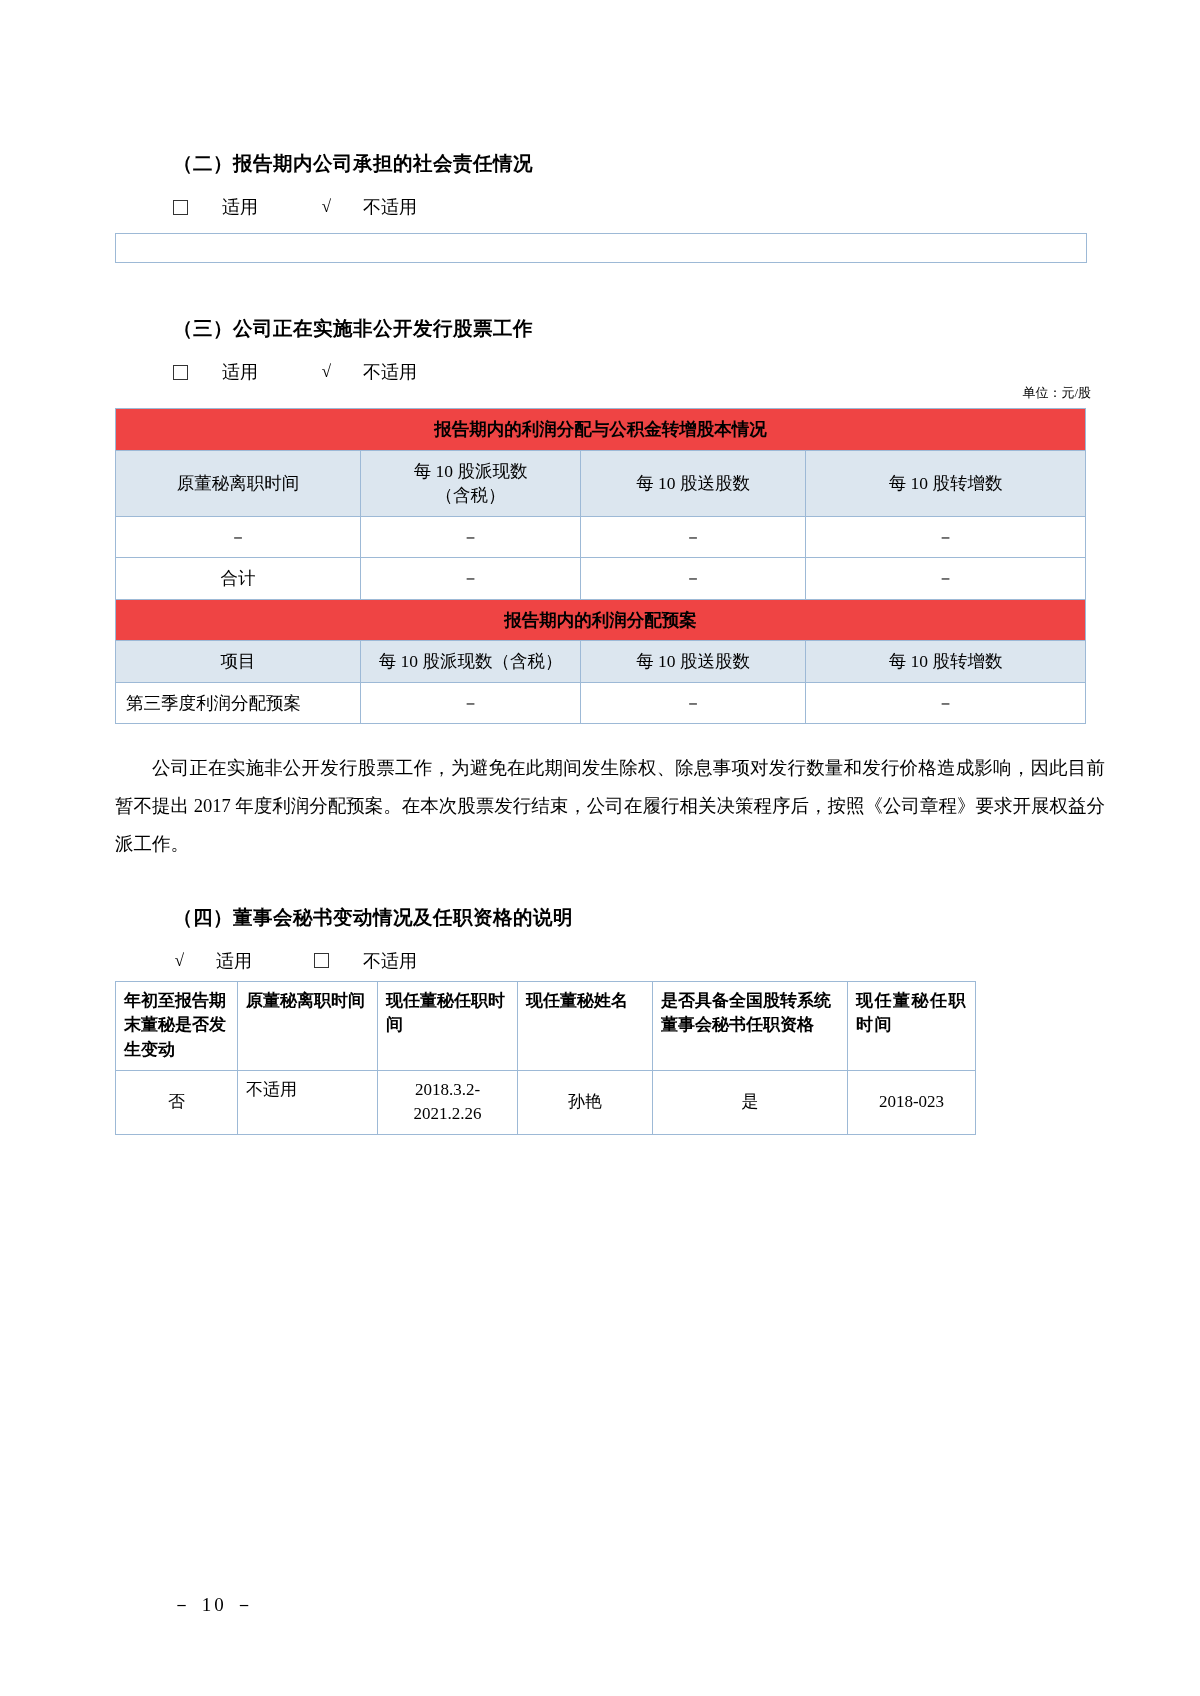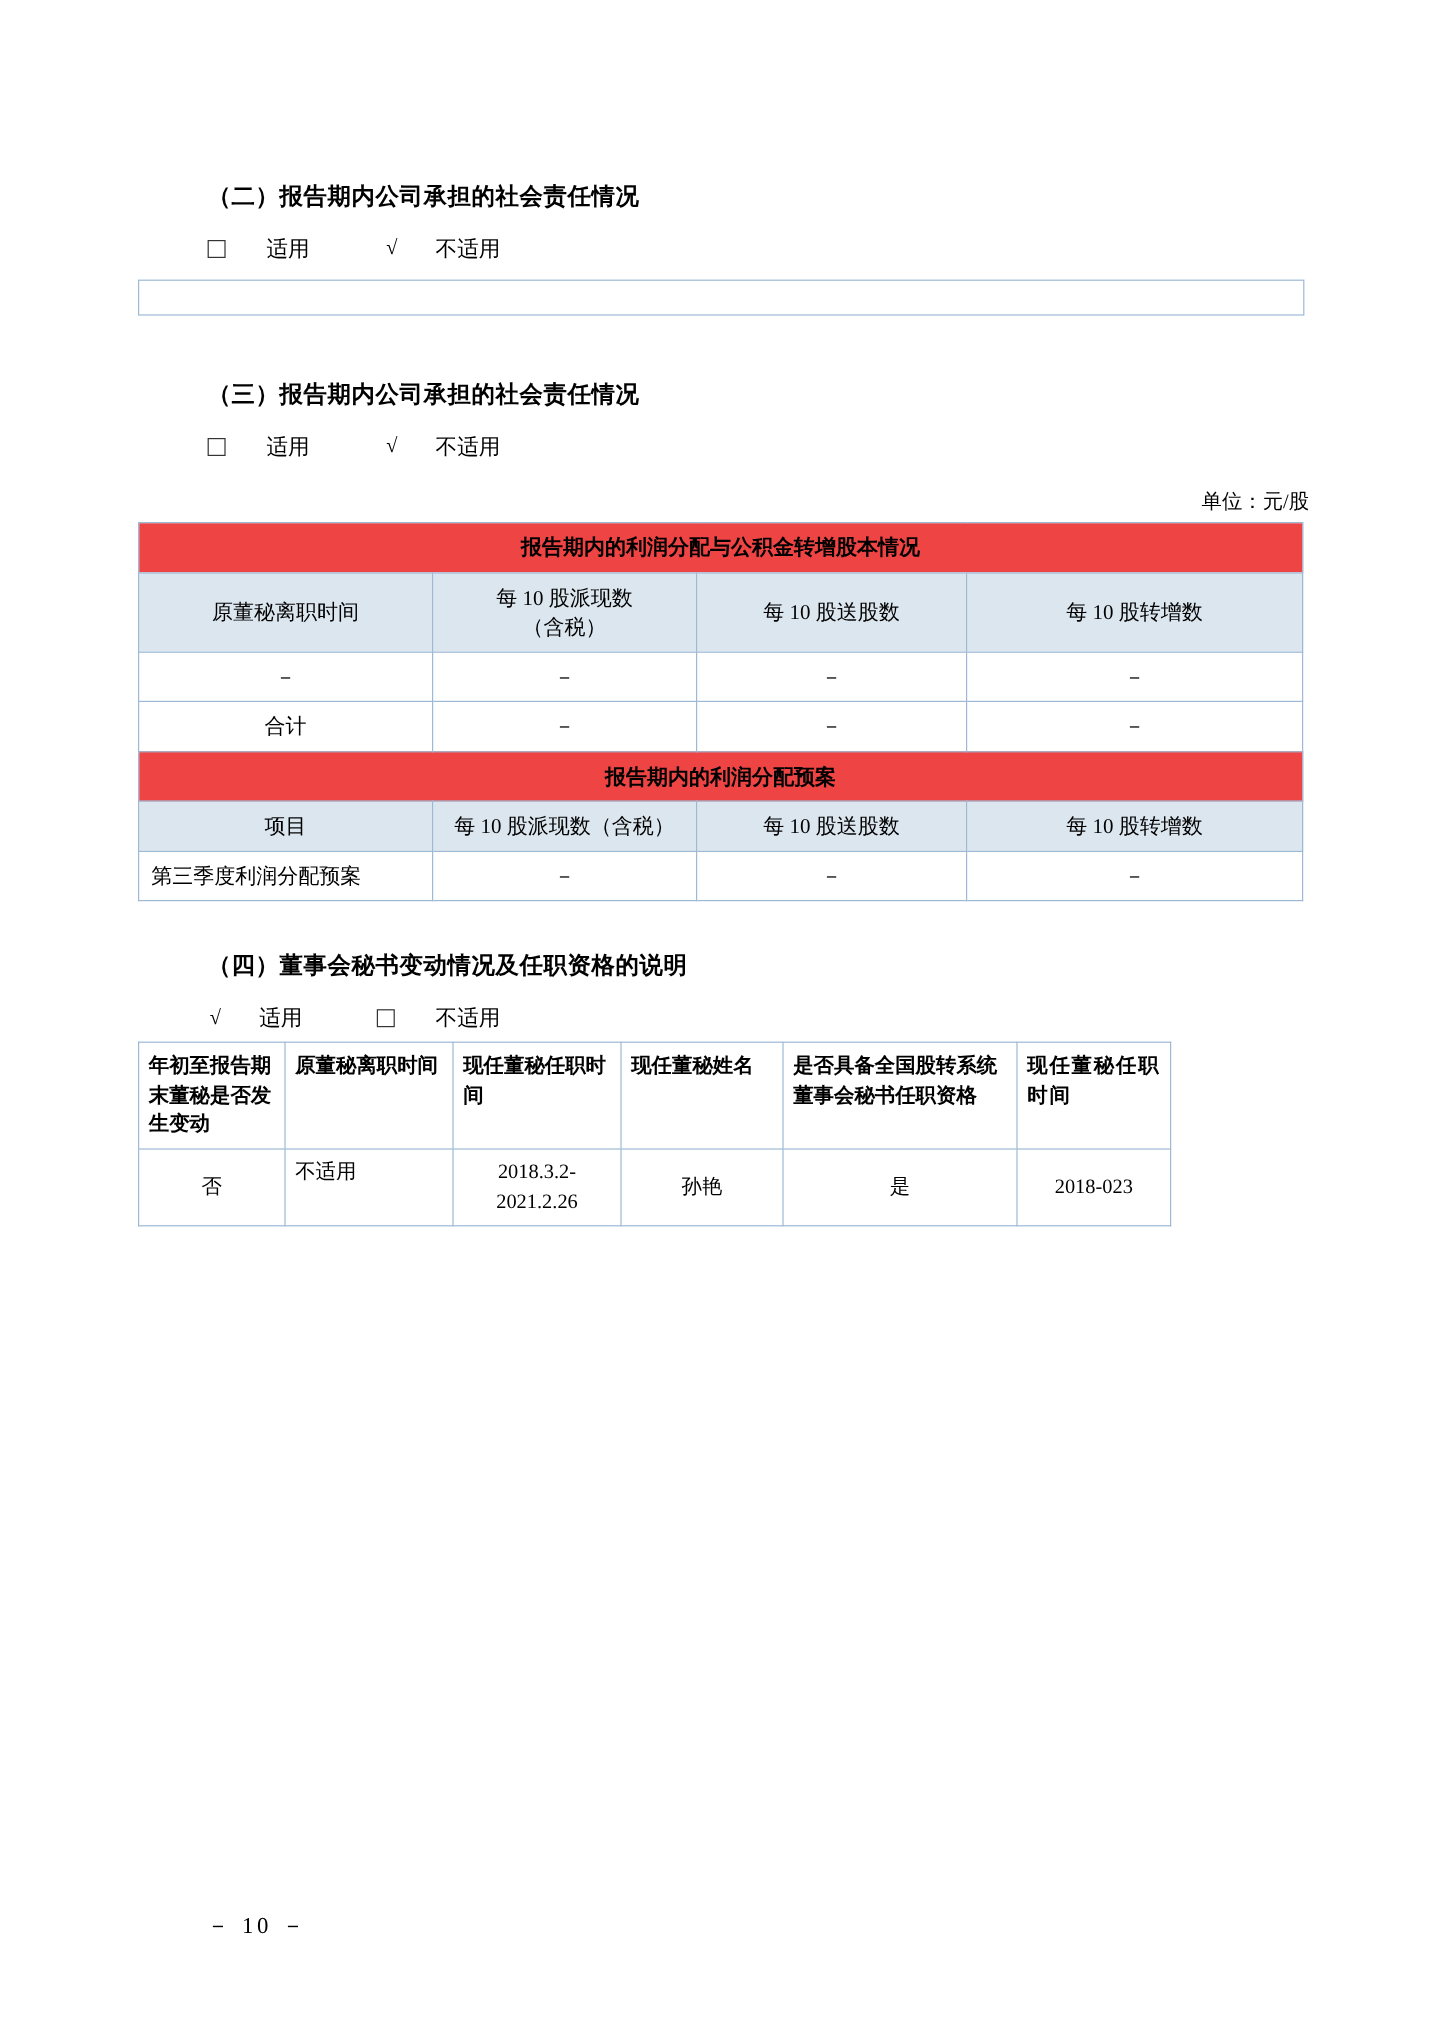--- a/index.html
+++ b/index.html
@@ -55,22 +55,21 @@
     margin-right: 62px;
   }
   .empty-box {
     margin-top: 14px;
     border: 1px solid #9db9d6;
     height: 28px;
     width: 970px;
   }
   .unit-line {
     text-align: right;
-    font-size: 17px;
-    margin-top: 22px;
+    font-size: 13px;
     padding-right: 24px;
   }
   table.doc {
     border-collapse: collapse;
     width: 970px;
     margin-top: 6px;
     table-layout: fixed;
   }
   table.doc td {
     border: 1px solid #9db9d6;
@@ -142,21 +141,21 @@
 
   <div class="applic-row">
     <span class="box"></span>
     <span class="lbl">适用</span>
     <span class="check">√</span>
     <span class="lbl">不适用</span>
   </div>
 
   <div class="empty-box"></div>
 
-  <div class="section-heading" style="margin-top:52px;">（三）报告期内公司承担的社会责任情况</div>
+  <div class="section-heading" style="margin-top:52px;">（三）公司正在实施非公开发行股票工作</div>
 
   <div class="applic-row">
     <span class="box"></span>
     <span class="lbl">适用</span>
     <span class="check">√</span>
     <span class="lbl">不适用</span>
   </div>
 
   <div class="unit-line">单位：元/股</div>
 
@@ -200,20 +199,21 @@
       </tr>
       <tr>
         <td style="text-align:left; padding-left:10px;">第三季度利润分配预案</td>
         <td>－</td>
         <td>－</td>
         <td>－</td>
       </tr>
     </tbody>
   </table>
 
+  <div class="para">公司正在实施非公开发行股票工作，为避免在此期间发生除权、除息事项对发行数量和发行价格造成影响，因此目前暂不提出 2017 年度利润分配预案。在本次股票发行结束，公司在履行相关决策程序后，按照《公司章程》要求开展权益分派工作。</div>
 
   <div class="section-heading heading4">（四）董事会秘书变动情况及任职资格的说明</div>
 
   <div class="applic-row">
     <span class="check">√</span>
     <span class="lbl">适用</span>
     <span class="box"></span>
     <span class="lbl">不适用</span>
   </div>
 

